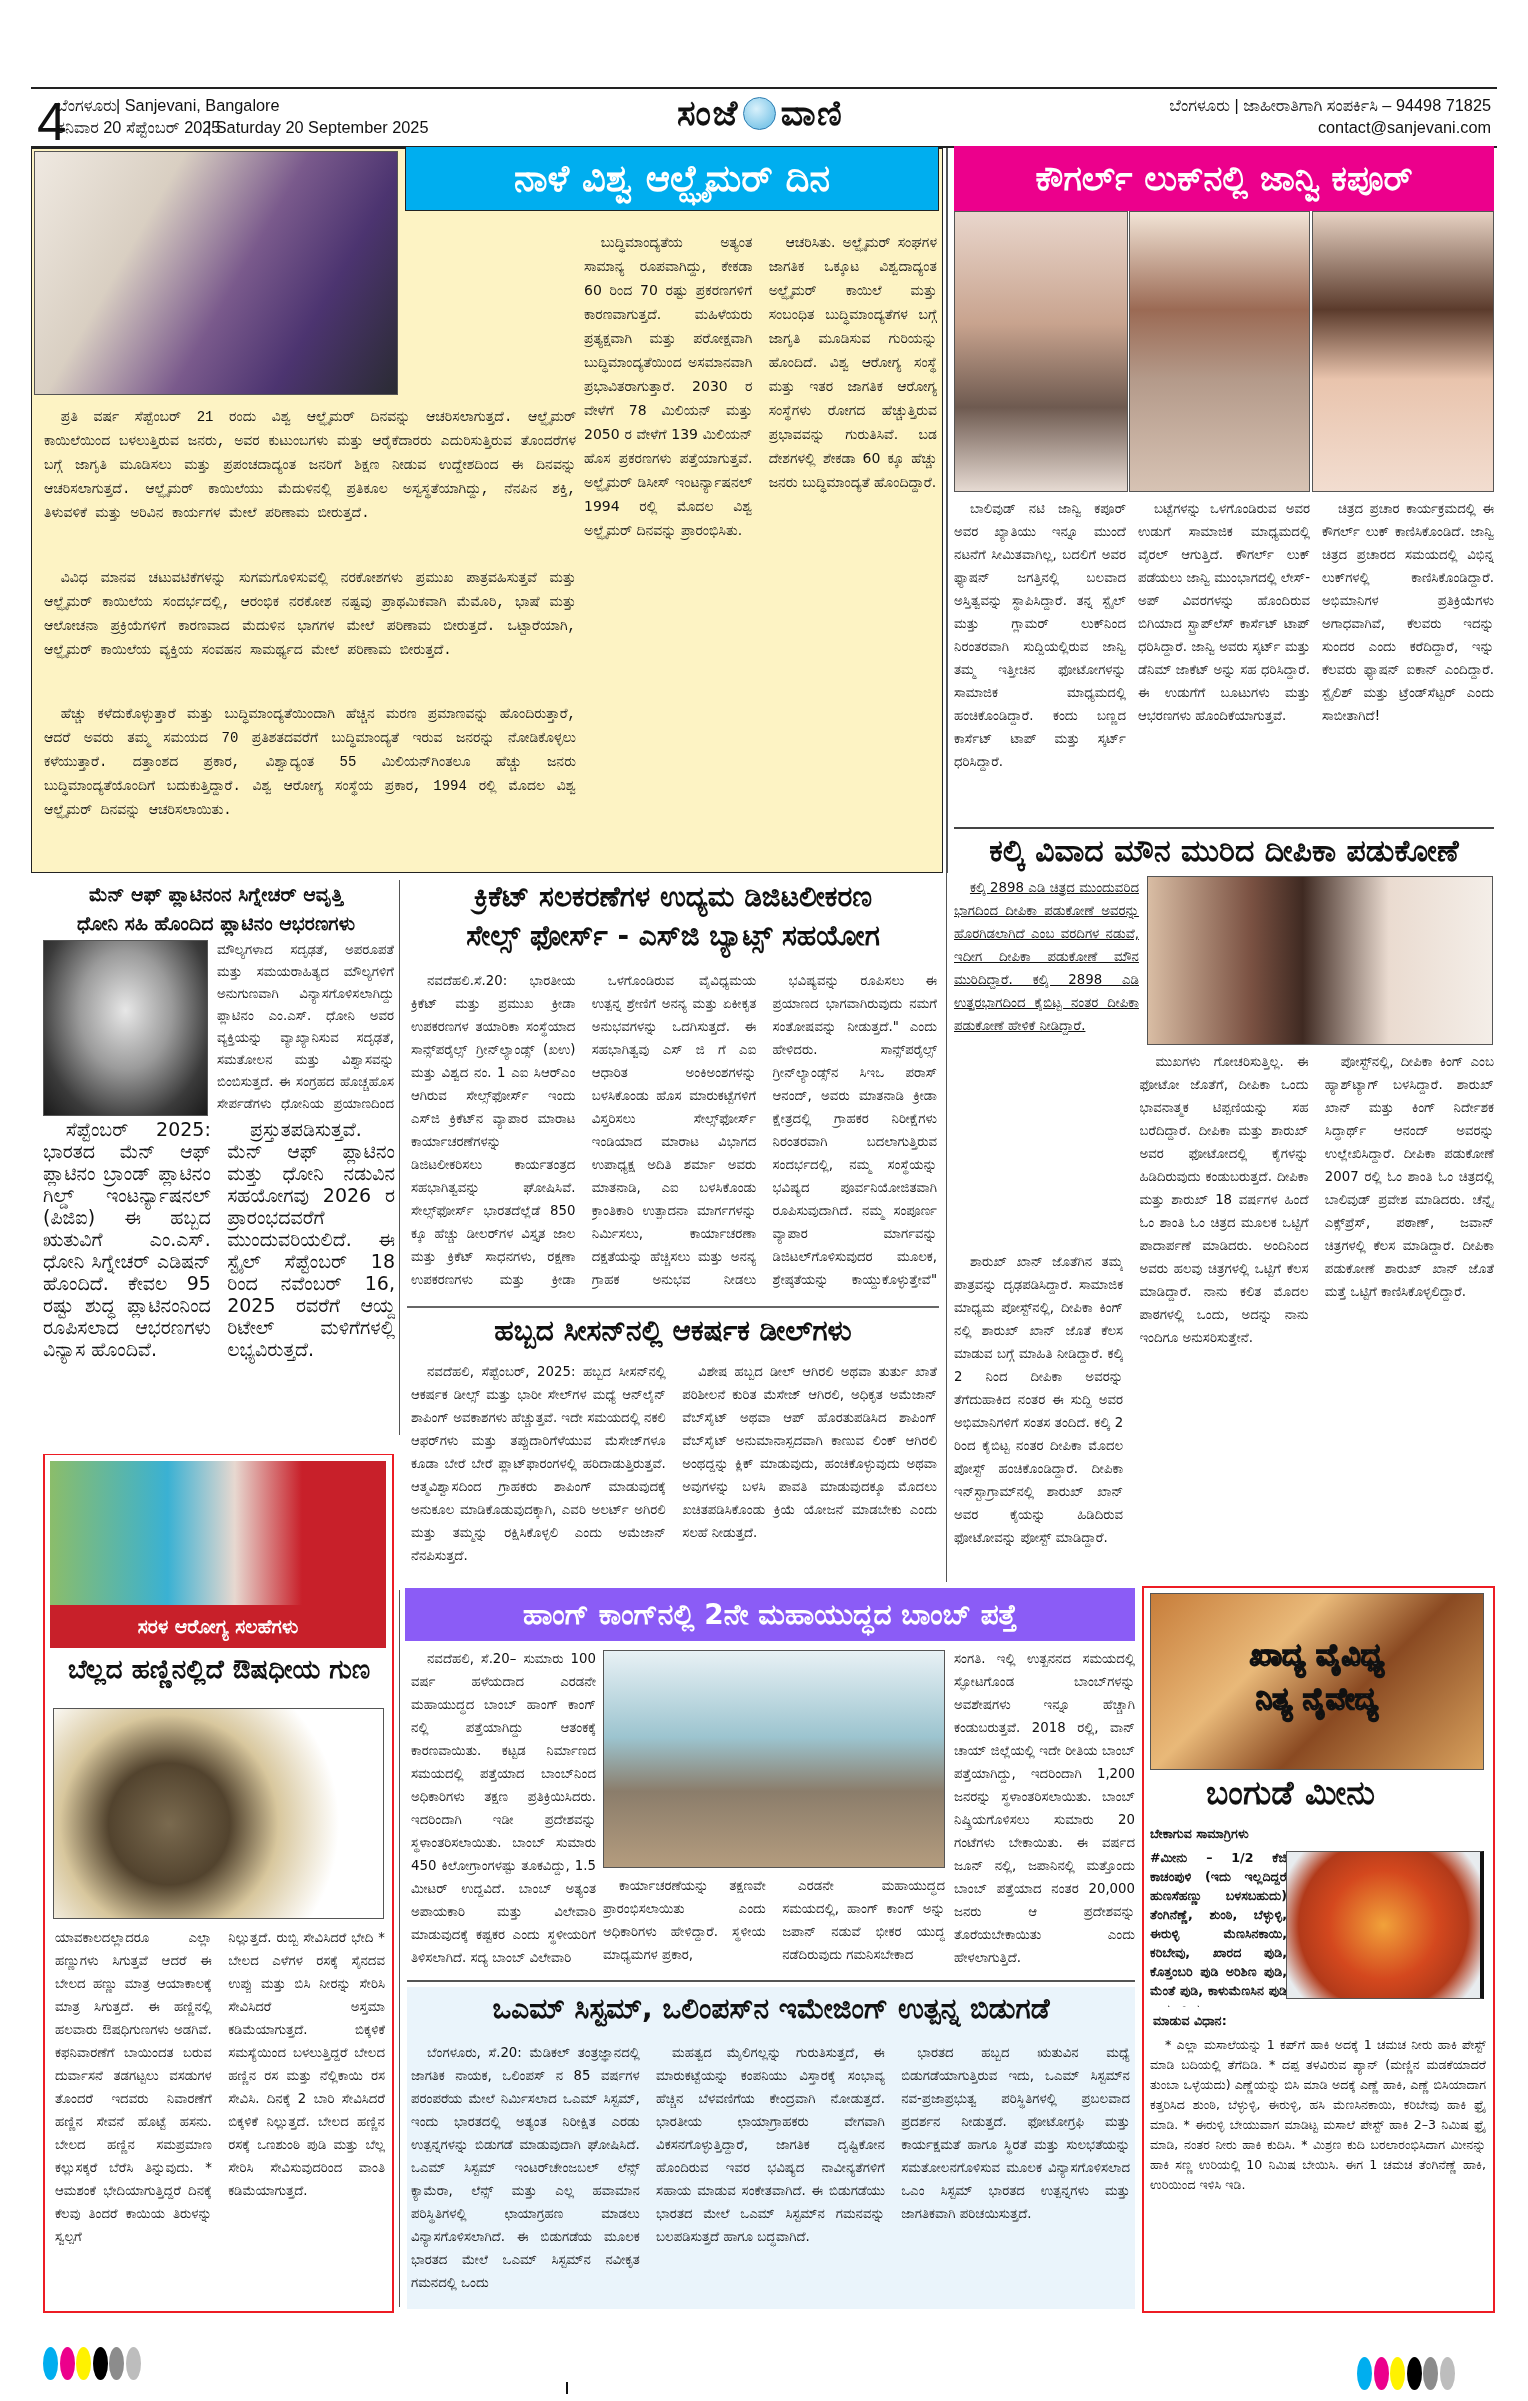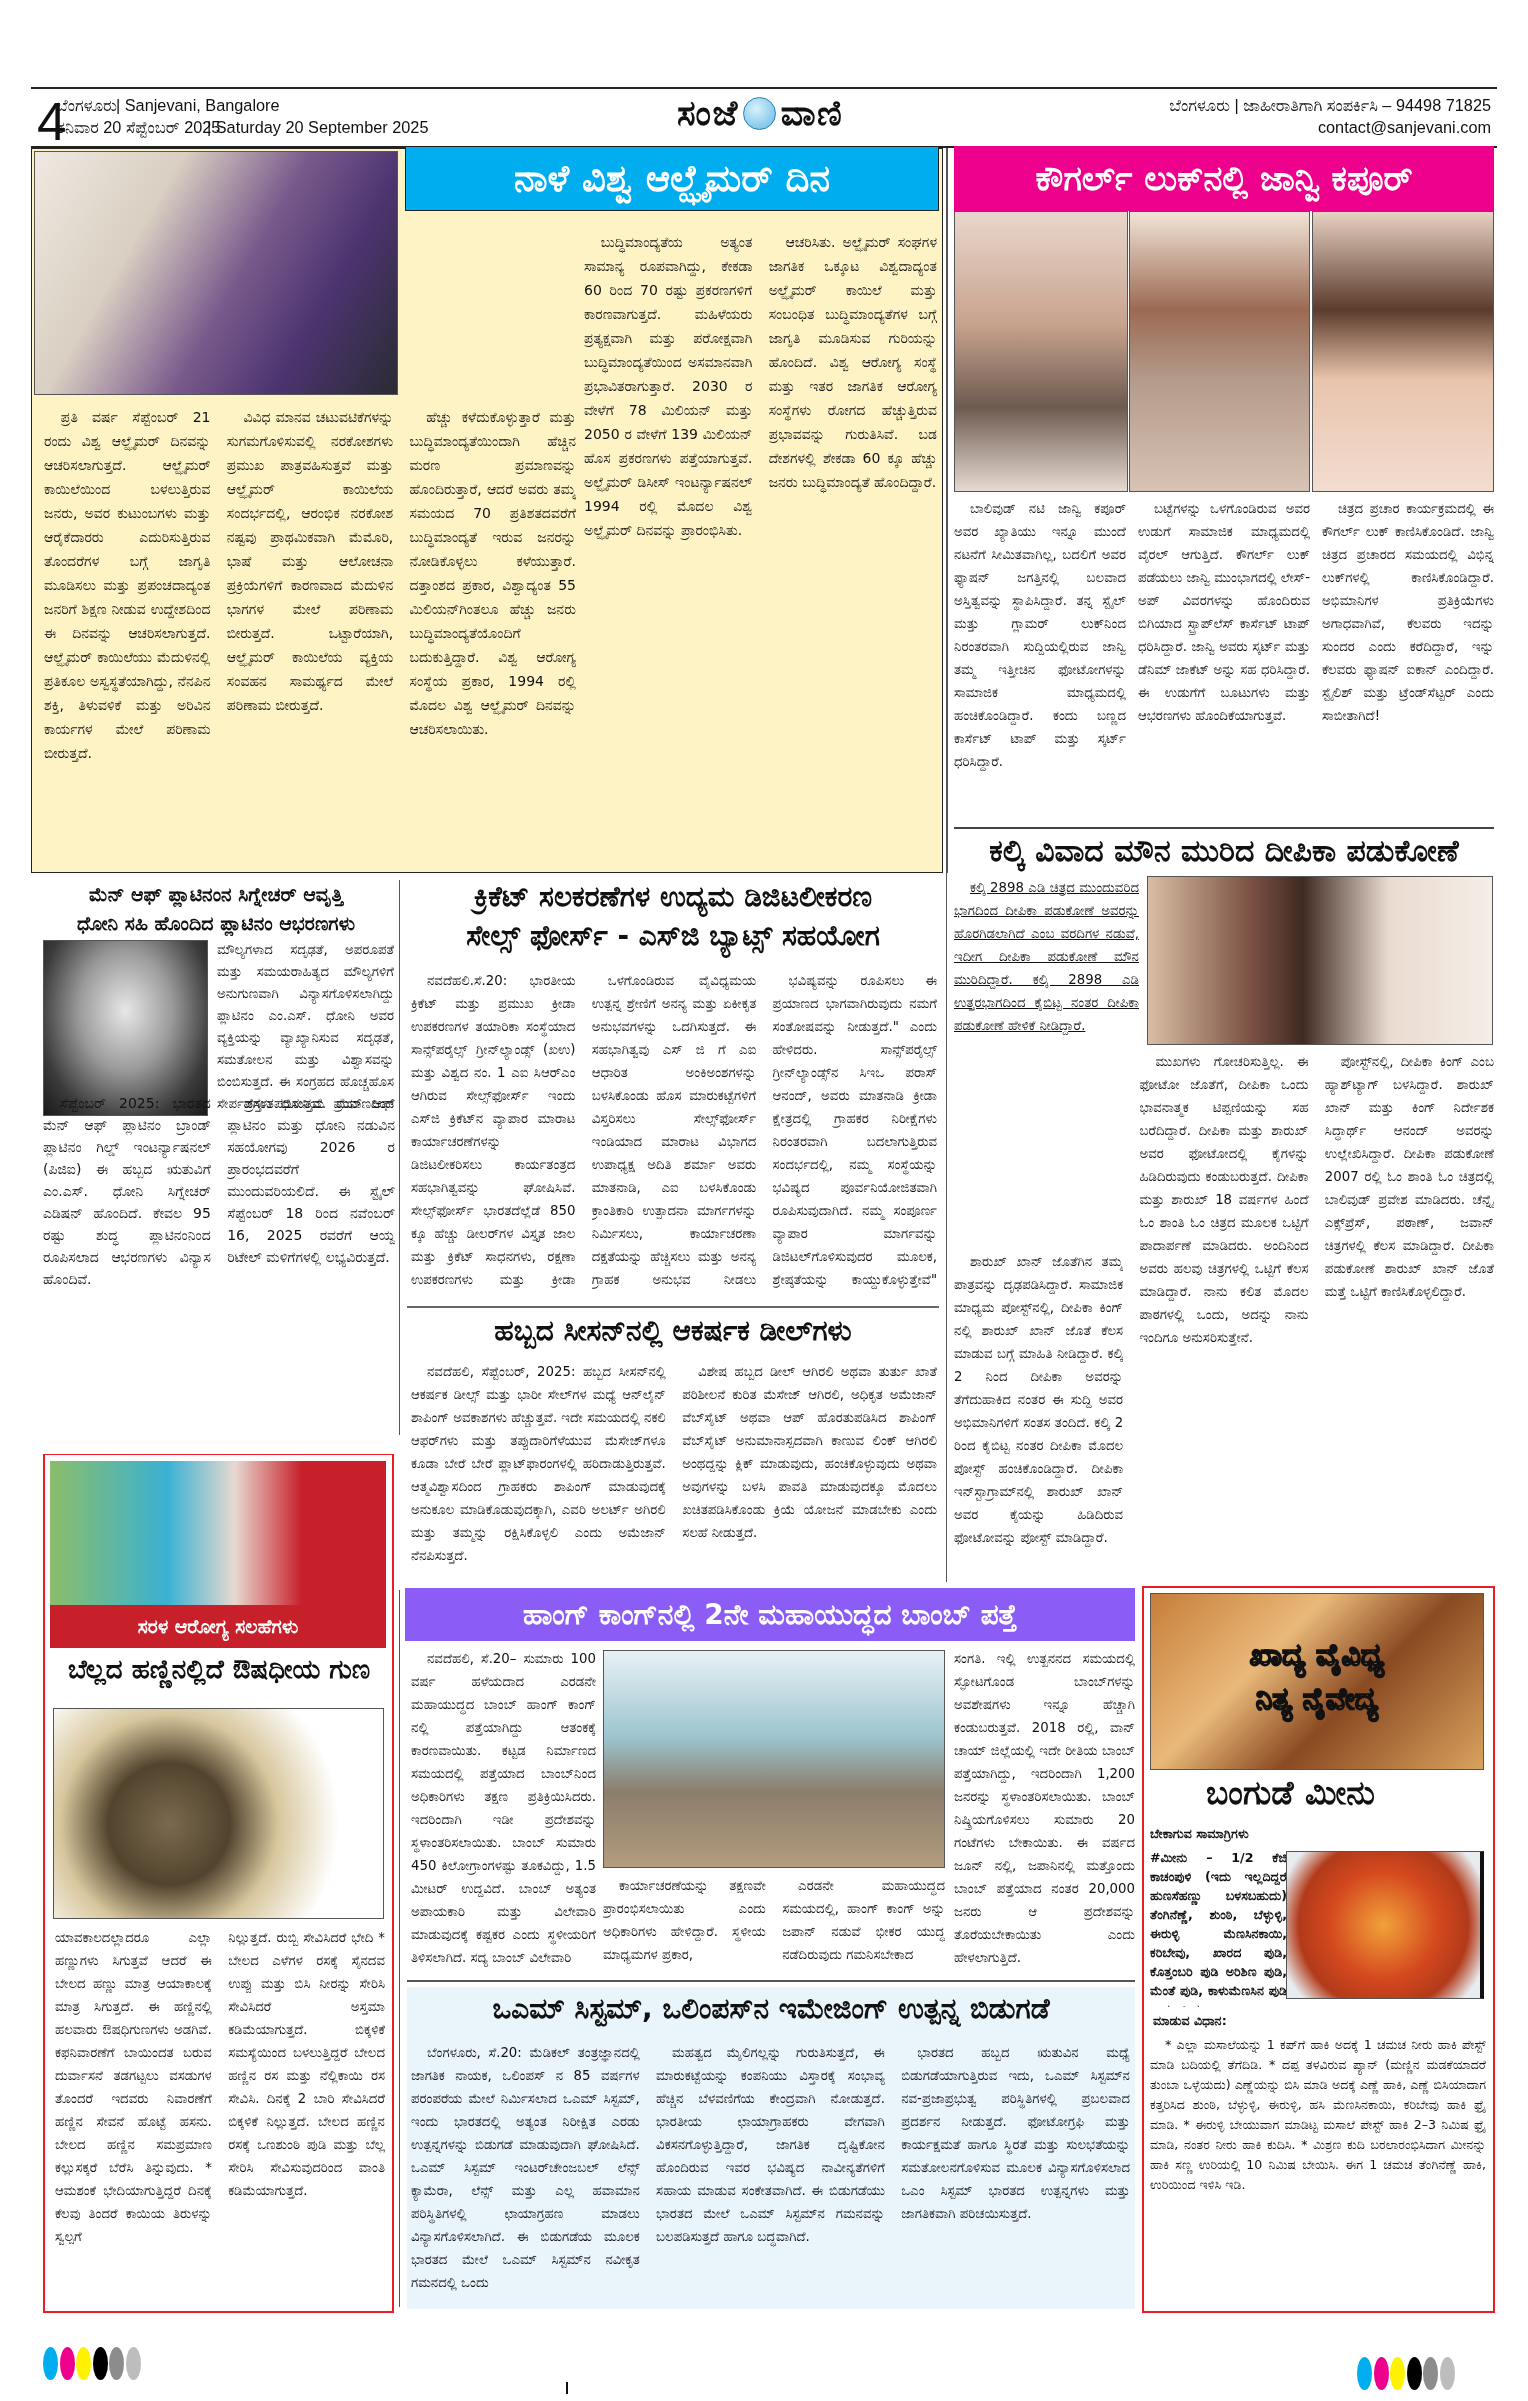--- a/index.html
+++ b/index.html
@@ -59,21 +59,21 @@
 <div class="abs mh-text" style="right:37px; top:96px; text-align:right;">ಬೆಂಗಳೂರು | ಜಾಹೀರಾತಿಗಾಗಿ ಸಂಪರ್ಕಿಸಿ – 94498 71825</div>
 <div class="abs mh-text" style="right:37px; top:118px; text-align:right;">contact@sanjevani.com</div>
 <div class="rule" style="left:31px; top:146px; width:1466px; height:1.5px;"></div>
 
 <div class="abs" style="left:31px; top:148px; width:912px; height:725px; background:#fdf3c4; border:1.5px solid #222;"></div>
 <div class="img img-elder" style="left:34px; top:151px; width:364px; height:244px;"></div>
 <div class="abs hd-banner" style="left:405px; top:146px; width:534px; height:65px; background:#00aeef; font-size:37px; border:1.5px solid #222;">
   <span>ನಾಳೆ ವಿಶ್ವ ಆಲ್ಝೈಮರ್ ದಿನ</span>
 </div>
 
-<div class="cols" style="left:44px; top:405px; width:532px; height:458px; grid-template-columns: repeat(3, 1fr);">
+<div class="cols" style="left:44px; top:405px; width:532px; height:458px; grid-template-columns: repeat(1, 1fr); font-family: Liberation Mono, monospace;">
   <div class="col">
       <p>ಪ್ರತಿ ವರ್ಷ ಸೆಪ್ಟೆಂಬರ್ 21 ರಂದು ವಿಶ್ವ ಆಲ್ಝೈಮರ್ ದಿನವನ್ನು ಆಚರಿಸಲಾಗುತ್ತದೆ. ಆಲ್ಝೈಮರ್ ಕಾಯಿಲೆಯಿಂದ ಬಳಲುತ್ತಿರುವ ಜನರು, ಅವರ ಕುಟುಂಬಗಳು ಮತ್ತು ಆರೈಕೆದಾರರು ಎದುರಿಸುತ್ತಿರುವ ತೊಂದರೆಗಳ ಬಗ್ಗೆ ಜಾಗೃತಿ ಮೂಡಿಸಲು ಮತ್ತು ಪ್ರಪಂಚದಾದ್ಯಂತ ಜನರಿಗೆ ಶಿಕ್ಷಣ ನೀಡುವ ಉದ್ದೇಶದಿಂದ ಈ ದಿನವನ್ನು ಆಚರಿಸಲಾಗುತ್ತದೆ. ಆಲ್ಝೈಮರ್ ಕಾಯಿಲೆಯು ಮೆದುಳಿನಲ್ಲಿ ಪ್ರತಿಕೂಲ ಅಸ್ವಸ್ಥತೆಯಾಗಿದ್ದು, ನೆನಪಿನ ಶಕ್ತಿ, ತಿಳುವಳಿಕೆ ಮತ್ತು ಅರಿವಿನ ಕಾರ್ಯಗಳ ಮೇಲೆ ಪರಿಣಾಮ ಬೀರುತ್ತದೆ.</p>
     </div>
   <div class="col">
       <p>ವಿವಿಧ ಮಾನವ ಚಟುವಟಿಕೆಗಳನ್ನು ಸುಗಮಗೊಳಿಸುವಲ್ಲಿ ನರಕೋಶಗಳು ಪ್ರಮುಖ ಪಾತ್ರವಹಿಸುತ್ತವೆ ಮತ್ತು ಆಲ್ಝೈಮರ್ ಕಾಯಿಲೆಯ ಸಂದರ್ಭದಲ್ಲಿ, ಆರಂಭಿಕ ನರಕೋಶ ನಷ್ಟವು ಪ್ರಾಥಮಿಕವಾಗಿ ಮೆಮೊರಿ, ಭಾಷೆ ಮತ್ತು ಆಲೋಚನಾ ಪ್ರಕ್ರಿಯೆಗಳಿಗೆ ಕಾರಣವಾದ ಮೆದುಳಿನ ಭಾಗಗಳ ಮೇಲೆ ಪರಿಣಾಮ ಬೀರುತ್ತದೆ. ಒಟ್ಟಾರೆಯಾಗಿ, ಆಲ್ಝೈಮರ್ ಕಾಯಿಲೆಯ ವ್ಯಕ್ತಿಯ ಸಂವಹನ ಸಾಮರ್ಥ್ಯದ ಮೇಲೆ ಪರಿಣಾಮ ಬೀರುತ್ತದೆ.</p>
     </div>
   <div class="col">
       <p>ಹೆಚ್ಚು ಕಳೆದುಕೊಳ್ಳುತ್ತಾರೆ ಮತ್ತು ಬುದ್ಧಿಮಾಂದ್ಯತೆಯಿಂದಾಗಿ ಹೆಚ್ಚಿನ ಮರಣ ಪ್ರಮಾಣವನ್ನು ಹೊಂದಿರುತ್ತಾರೆ, ಆದರೆ ಅವರು ತಮ್ಮ ಸಮಯದ 70 ಪ್ರತಿಶತದವರೆಗೆ ಬುದ್ಧಿಮಾಂದ್ಯತೆ ಇರುವ ಜನರನ್ನು ನೋಡಿಕೊಳ್ಳಲು ಕಳೆಯುತ್ತಾರೆ. ದತ್ತಾಂಶದ ಪ್ರಕಾರ, ವಿಶ್ವಾದ್ಯಂತ 55 ಮಿಲಿಯನ್‌ಗಿಂತಲೂ ಹೆಚ್ಚು ಜನರು ಬುದ್ಧಿಮಾಂದ್ಯತೆಯೊಂದಿಗೆ ಬದುಕುತ್ತಿದ್ದಾರೆ. ವಿಶ್ವ ಆರೋಗ್ಯ ಸಂಸ್ಥೆಯ ಪ್ರಕಾರ, 1994 ರಲ್ಲಿ ಮೊದಲ ವಿಶ್ವ ಆಲ್ಝೈಮರ್ ದಿನವನ್ನು ಆಚರಿಸಲಾಯಿತು.</p>
     </div>
 </div>
@@ -129,21 +129,21 @@
 </div>
 
 <div class="abs hd" style="left:31px; top:884px; width:370px; font-size:19px;">ಮೆನ್ ಆಫ್ ಪ್ಲಾಟಿನಂನ ಸಿಗ್ನೇಚರ್ ಆವೃತ್ತಿ</div>
 <div class="abs hd" style="left:31px; top:913px; width:370px; font-size:19px;">ಧೋನಿ ಸಹಿ ಹೊಂದಿದ ಪ್ಲಾಟಿನಂ ಆಭರಣಗಳು</div>
 <div class="img img-dhoni" style="left:43px; top:940px; width:165px; height:176px;"></div>
 <div class="cols" style="left:217px; top:939px; width:177px; height:177px; grid-template-columns:1fr; font-size:13.3px; line-height:22px;">
   <div class="col">
       <p style="text-indent:0;">ಮೌಲ್ಯಗಳಾದ ಸದೃಢತೆ, ಅಪರೂಪತೆ ಮತ್ತು ಸಮಯರಾಹಿತ್ಯದ ಮೌಲ್ಯಗಳಿಗೆ ಅನುಗುಣವಾಗಿ ವಿನ್ಯಾಸಗೊಳಿಸಲಾಗಿದ್ದು ಪ್ಲಾಟಿನಂ ಎಂ.ಎಸ್. ಧೋನಿ ಅವರ ವ್ಯಕ್ತಿಯನ್ನು ವ್ಯಾಖ್ಯಾನಿಸುವ ಸದೃಢತೆ, ಸಮತೋಲನ ಮತ್ತು ವಿಶ್ವಾಸವನ್ನು ಬಿಂಬಿಸುತ್ತದೆ. ಈ ಸಂಗ್ರಹದ ಹೊಚ್ಚಹೊಸ ಸೇರ್ಪಡೆಗಳು ಧೋನಿಯ ಪ್ರಯಾಣದಿಂದ ಮತ್ತು ವಿಶಿಷ್ಟ ಸ್ಟೈಲ್‌ನ ಭಾವನೆಯಿಂದ ಸ್ಫೂರ್ತಿ ಪಡೆದಿವೆ.</p>
     </div>
 </div>
-<div class="cols" style="left:43px; top:1092px; width:352px; height:311px; grid-template-columns: repeat(2, 1fr); font-size:14px; line-height:22px;">
+<div class="cols" style="left:43px; top:1118px; width:352px; height:311px; grid-template-columns: repeat(2, 1fr); font-size:19px; line-height:22px;">
   <div class="col">
       <p>ಸೆಪ್ಟೆಂಬರ್ 2025: ಭಾರತದ ಮೆನ್ ಆಫ್ ಪ್ಲಾಟಿನಂ ಬ್ರಾಂಡ್ ಪ್ಲಾಟಿನಂ ಗಿಲ್ಡ್ ಇಂಟರ್ನ್ಯಾಷನಲ್ (ಪಿಜಿಐ) ಈ ಹಬ್ಬದ ಋತುವಿಗೆ ಎಂ.ಎಸ್. ಧೋನಿ ಸಿಗ್ನೇಚರ್ ಎಡಿಷನ್ ಹೊಂದಿದೆ. ಕೇವಲ 95 ರಷ್ಟು ಶುದ್ಧ ಪ್ಲಾಟಿನಂನಿಂದ ರೂಪಿಸಲಾದ ಆಭರಣಗಳು ವಿನ್ಯಾಸ ಹೊಂದಿವೆ.</p>
     </div>
   <div class="col">
       <p>ಪ್ರಸ್ತುತಪಡಿಸುತ್ತವೆ. ಮೆನ್ ಆಫ್ ಪ್ಲಾಟಿನಂ ಮತ್ತು ಧೋನಿ ನಡುವಿನ ಸಹಯೋಗವು 2026 ರ ಪ್ರಾರಂಭದವರೆಗೆ ಮುಂದುವರಿಯಲಿದೆ. ಈ ಸ್ಟೈಲ್ ಸೆಪ್ಟೆಂಬರ್ 18 ರಿಂದ ನವೆಂಬರ್ 16, 2025 ರವರೆಗೆ ಆಯ್ದ ರಿಟೇಲ್ ಮಳಿಗೆಗಳಲ್ಲಿ ಲಭ್ಯವಿರುತ್ತದೆ.</p>
     </div>
 </div>
 <div class="vrule" style="left:399px; top:880px; height:555px; width:0.7px;"></div>
 
 <div class="abs hd" style="left:407px; top:881px; width:532px; font-size:28px;">ಕ್ರಿಕೆಟ್ ಸಲಕರಣೆಗಳ ಉದ್ಯಮ ಡಿಜಿಟಲೀಕರಣ</div>

